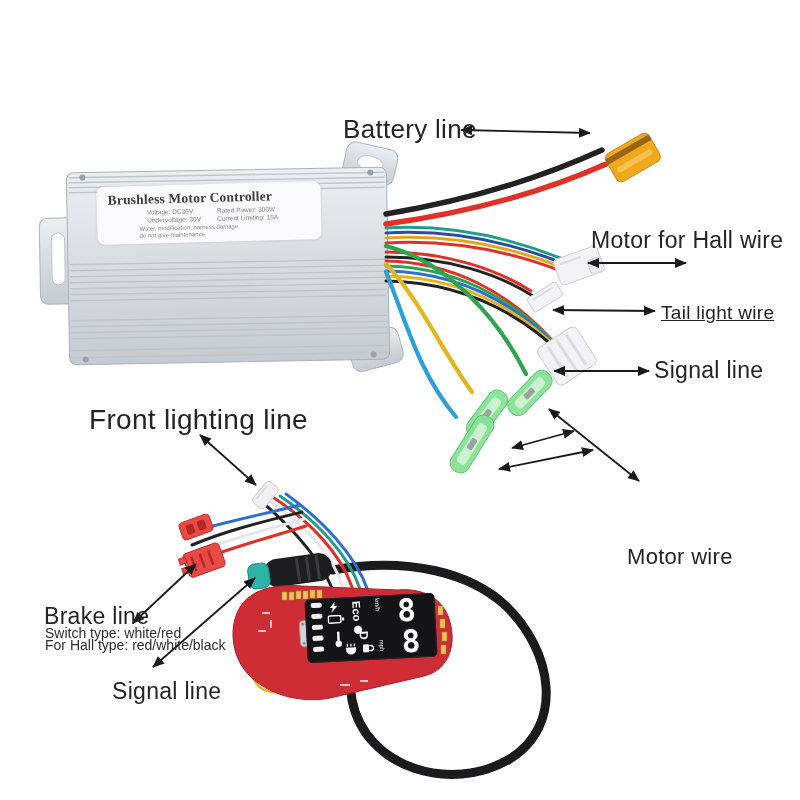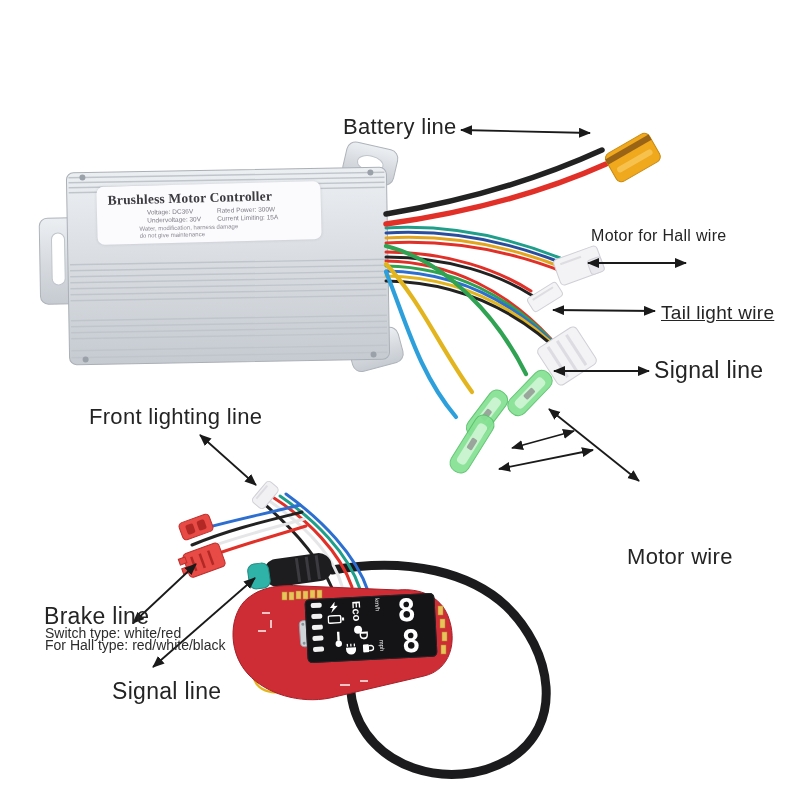--- a/index.html
+++ b/index.html
@@ -290,22 +290,22 @@
     <path d="M2,5.5 V3.5 a2.5,2.5 0 0 1 5,0 V5.5" fill="none" stroke="#fff" stroke-width="1.4"></path>
   </svg>
   <span class="p-txt eco">Eco</span>
   <span class="p-txt dltr">D</span>
   <span class="p-txt kmh">km/h</span>
   <span class="p-txt mph">mph</span>
   <span class="d8" style="left:92px;top:1px;">8</span>
   <span class="d8" style="left:95px;top:32px;">8</span>
 </div>
 
-<div class="label" style="left:343px;top:114px;font-size:22px;text-align:right;">Battery line</div>
-<div class="label" style="left:591px;top:227px;font-size:16px;">Motor for Hall wire</div>
+<div class="label" style="left:343px;top:114px;font-size:26px;text-align:right;">Battery line</div>
+<div class="label" style="left:591px;top:227px;font-size:23px;">Motor for Hall wire</div>
 <div class="label" style="left:661px;top:302px;font-size:19px;text-decoration:underline;">Tail light wire</div>
 <div class="label" style="left:654px;top:357px;font-size:23px;">Signal line</div>
-<div class="label" style="left:89px;top:404px;font-size:22px;">Front lighting line</div>
+<div class="label" style="left:89px;top:404px;font-size:28px;">Front lighting line</div>
 <div class="label" style="left:627px;top:512px;font-size:22px;margin-top:32px;">Motor wire</div>
 <div class="label" style="left:44px;top:603px;font-size:23px;">Brake line</div>
 <div class="note" style="left:45px;top:625px;">Switch type: white/red</div>
 <div class="note" style="left:45px;top:637px;">For Hall type: red/white/black</div>
 <div class="label" style="left:112px;top:678px;font-size:23px;">Signal line</div>
 
 </body></html>

